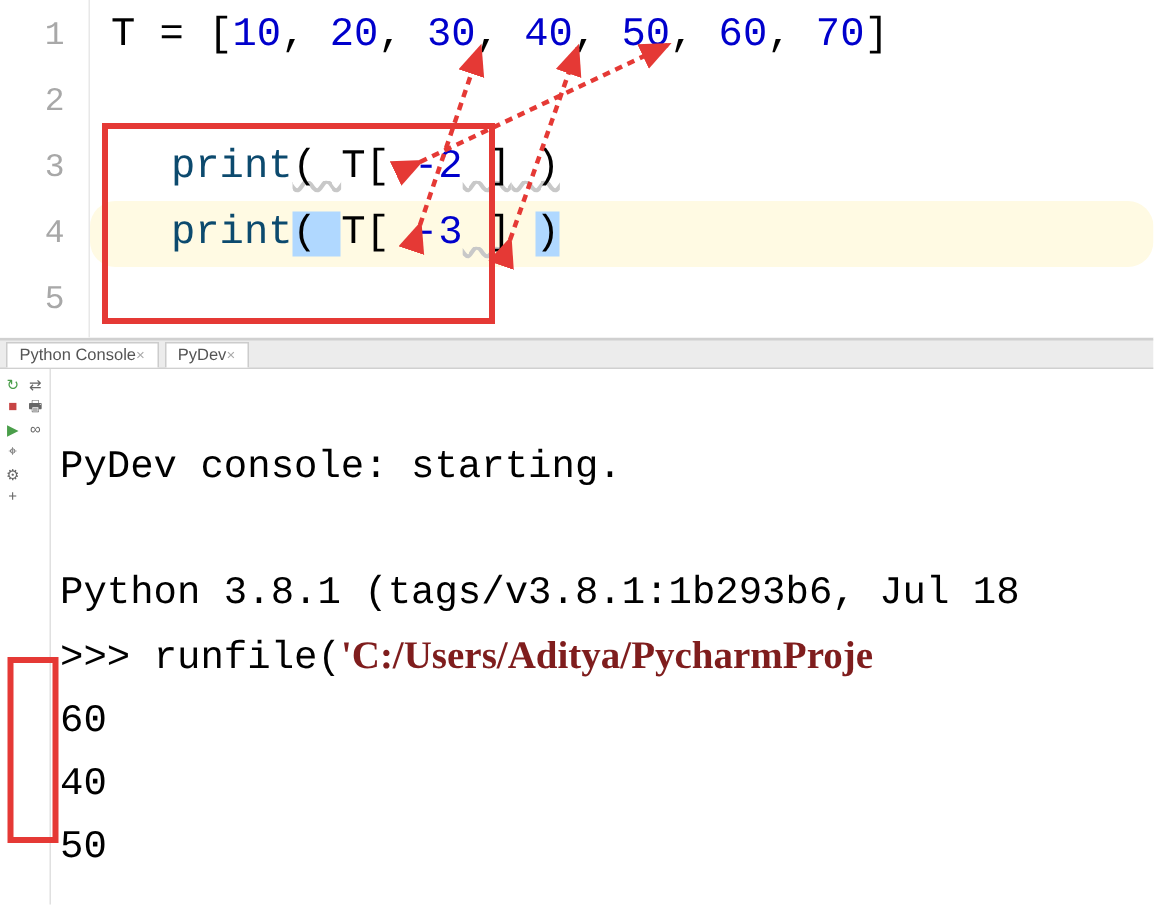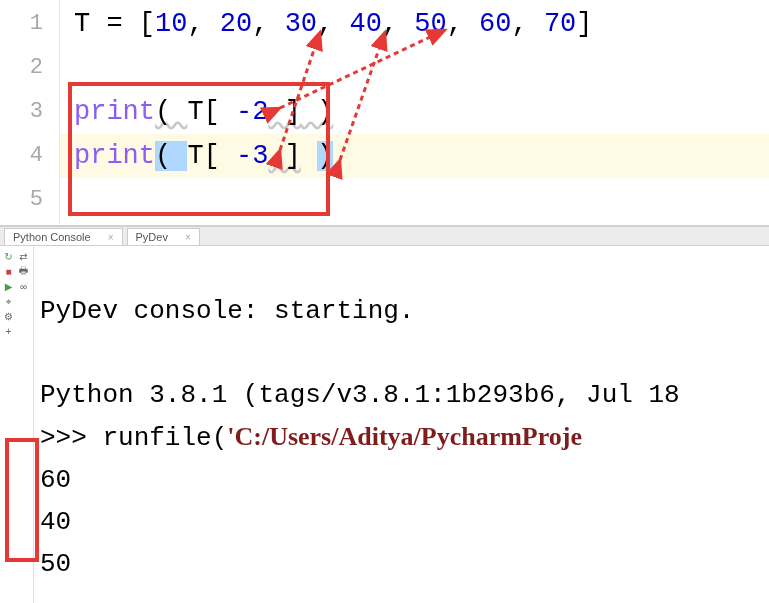--- a/index.html
+++ b/index.html
@@ -30,28 +30,29 @@
   }
   .code {
     flex: 1;
     font-size: 27px;
     padding-top: 2px;
     line-height: 44px;
     padding-left: 14px;
     position: relative;
   }
   .code-line { white-space: pre; }
-  .kw-def { color: #8b5cf6; }
+  .kw-def { color: #0c4a6e; margin-left: 40px; }
   .num { color: #0000cc; }
   .blk { color: #000000; }
   .highlight-line {
     background: #fffae3;
     display: block;
     margin-left: -14px;
     padding-left: 14px;
+    border-radius: 17px;
   }
   .sel {
     background: #b0d8ff;
   }
   .red-box {
     position: absolute;
     border: 4px solid #e53935;
     pointer-events: none;
   }
   .red-box.code-box {
@@ -86,21 +87,21 @@
   }
   .tab {
     padding: 2px 8px;
     background: #fff;
     border: 1px solid #ccc;
     border-bottom: none;
     margin-left: 4px;
     color: #555;
     display: flex;
     align-items: center;
-    gap: 17px;
+    gap: 0;
   }
   .tab .close-x { color: #aaa; font-size: 10px; }
   .console-area {
     display: flex;
     height: 358px;
   }
   .console-gutter {
     width: 34px;
     background: #fff;
     border-right: 1px solid #e0e0e0;

